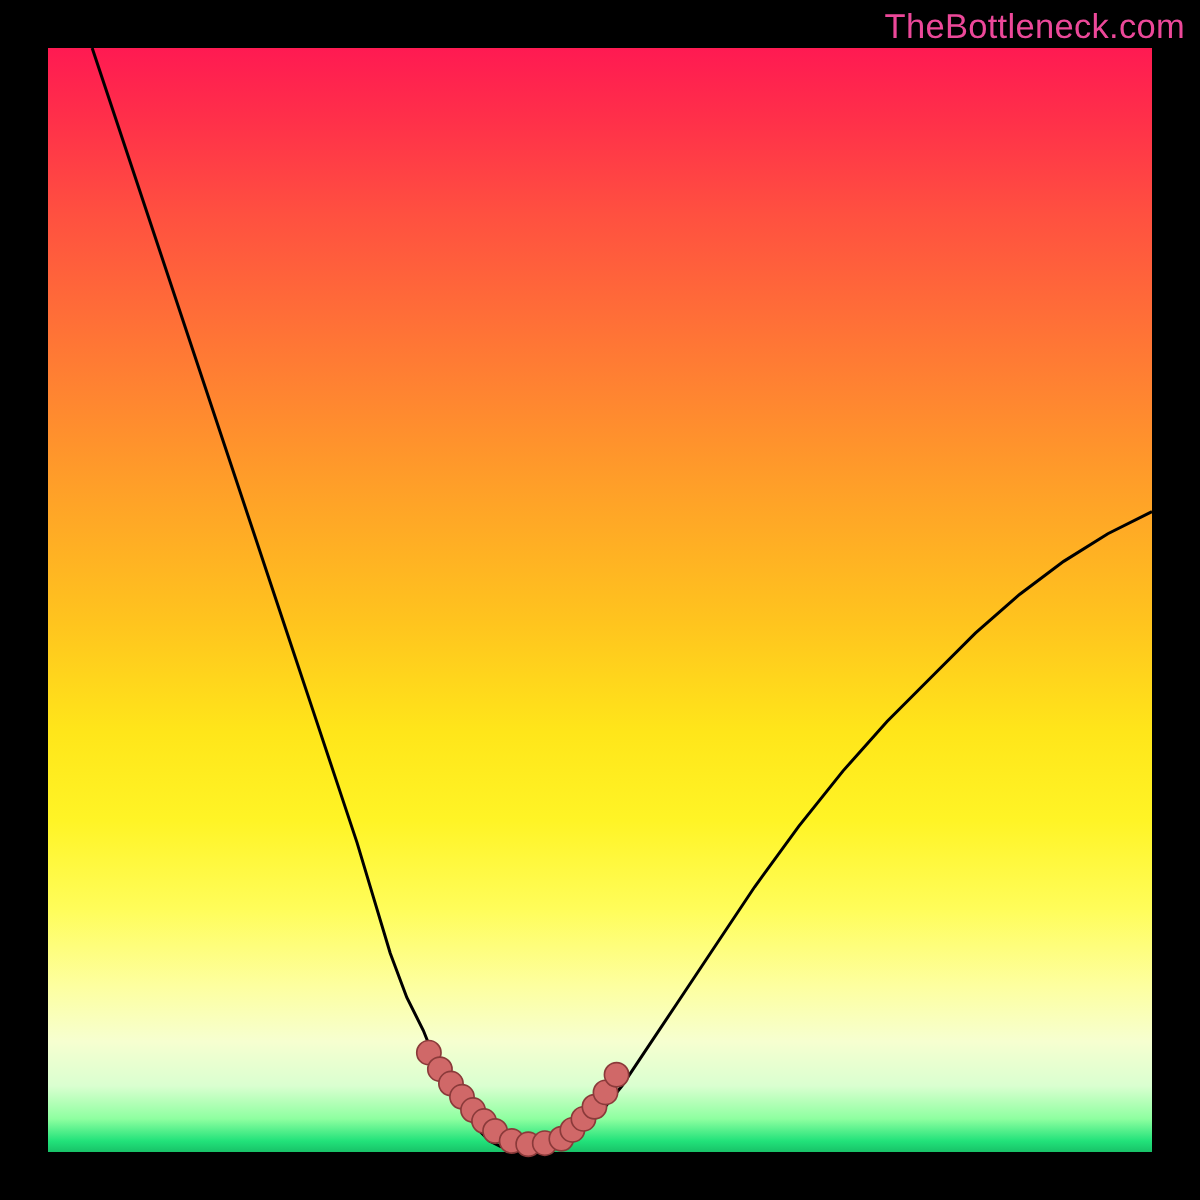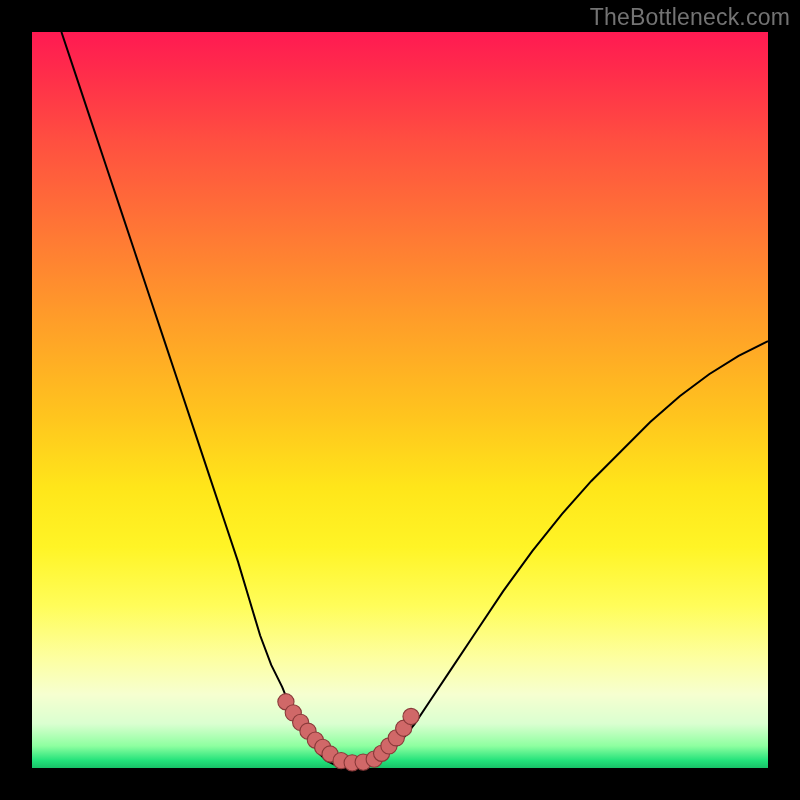--- a/index.html
+++ b/index.html
@@ -49,21 +49,21 @@
     top: 32px;
     left: 32px;
     width: 736px;
     height: 736px;
     overflow: visible;
   }
   .watermark {
     position: absolute;
     top: 4px;
     right: 10px;
-    color: #737373;
+    color: #ec4899;
     font-size: 23px;
     letter-spacing: 0.2px;
     user-select: none;
   }
 </style>
 </head>
 <body>
 
 <div class="frame">
   <div class="plot-area"></div>

